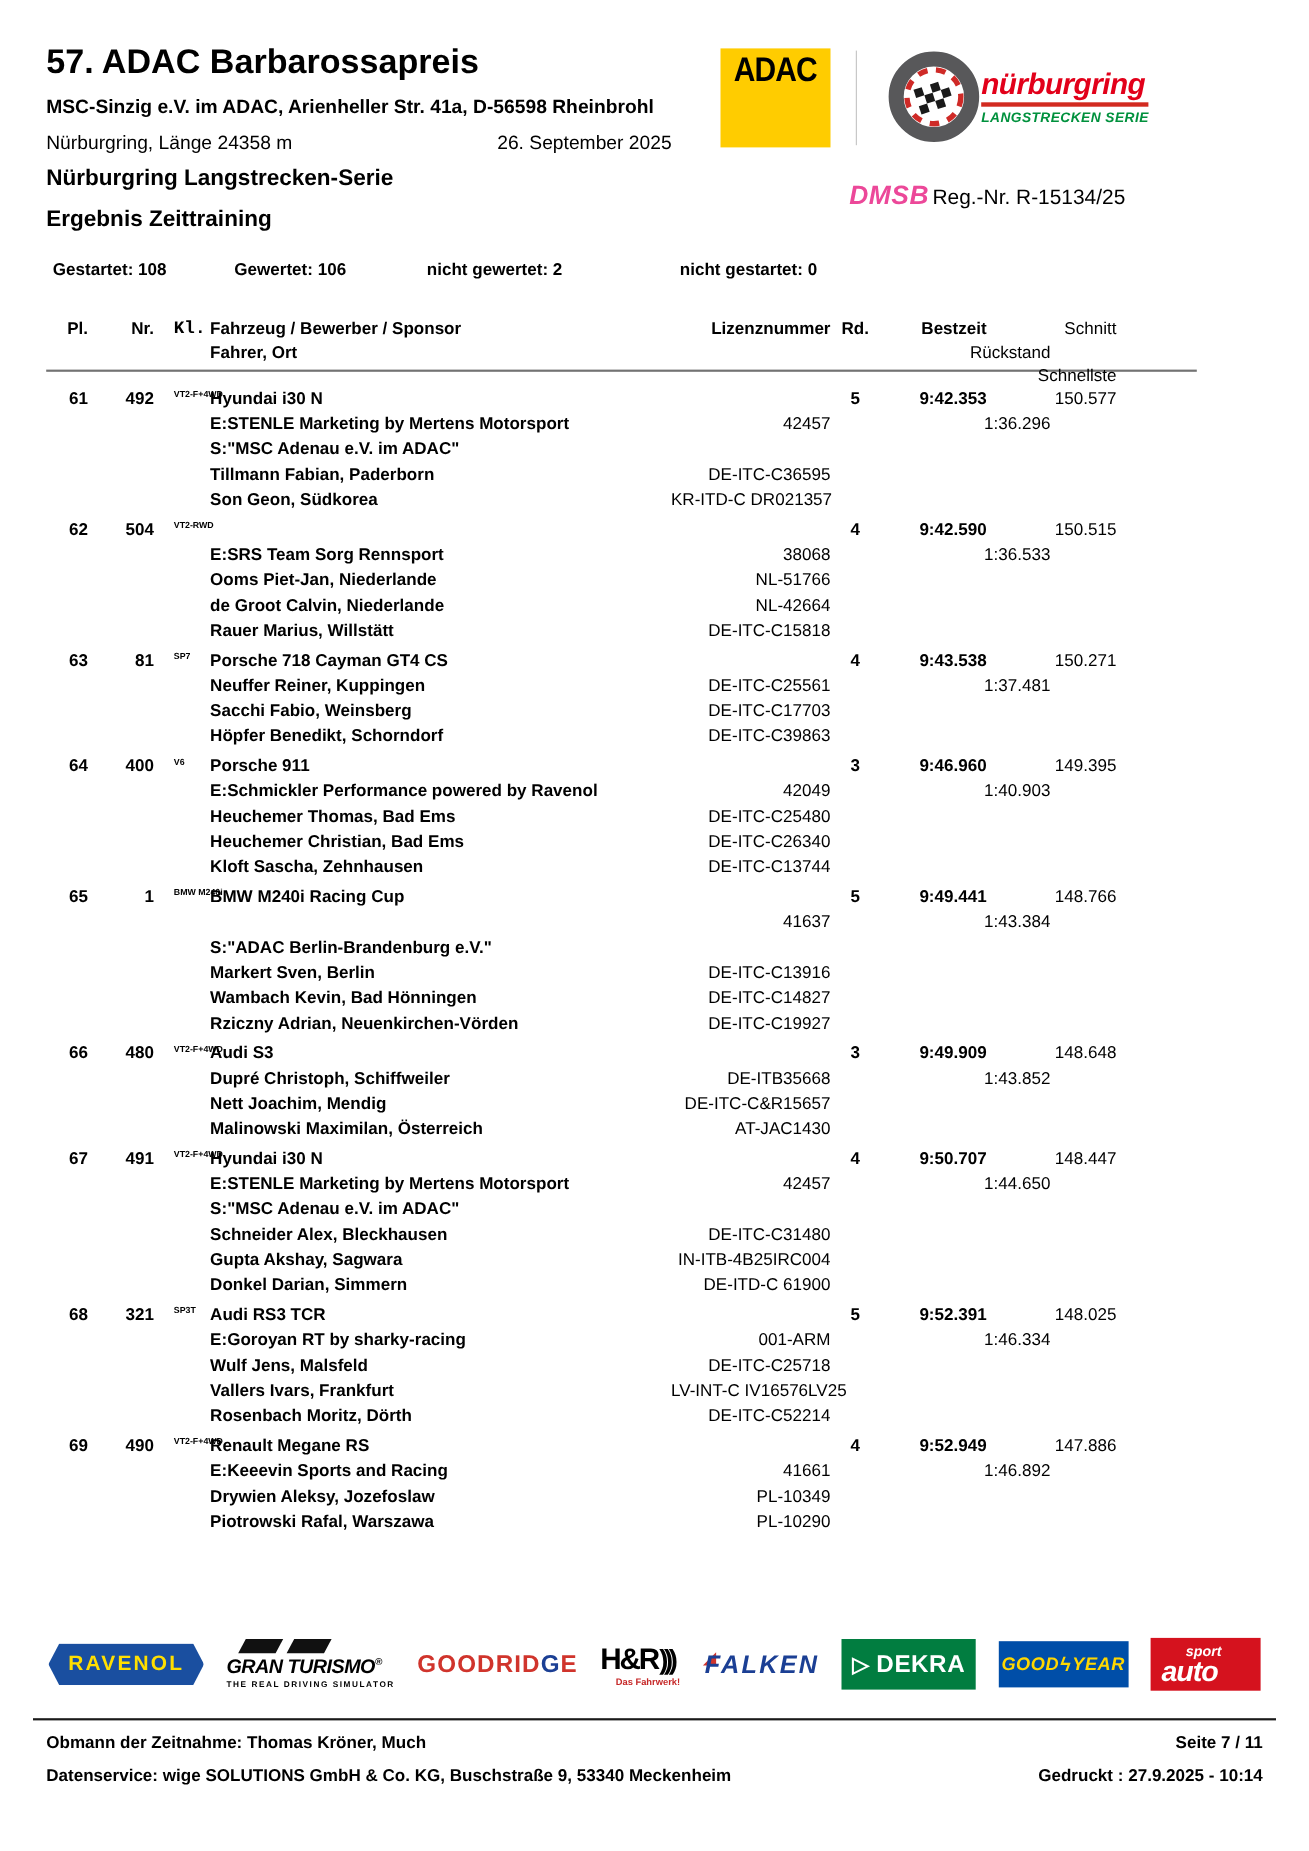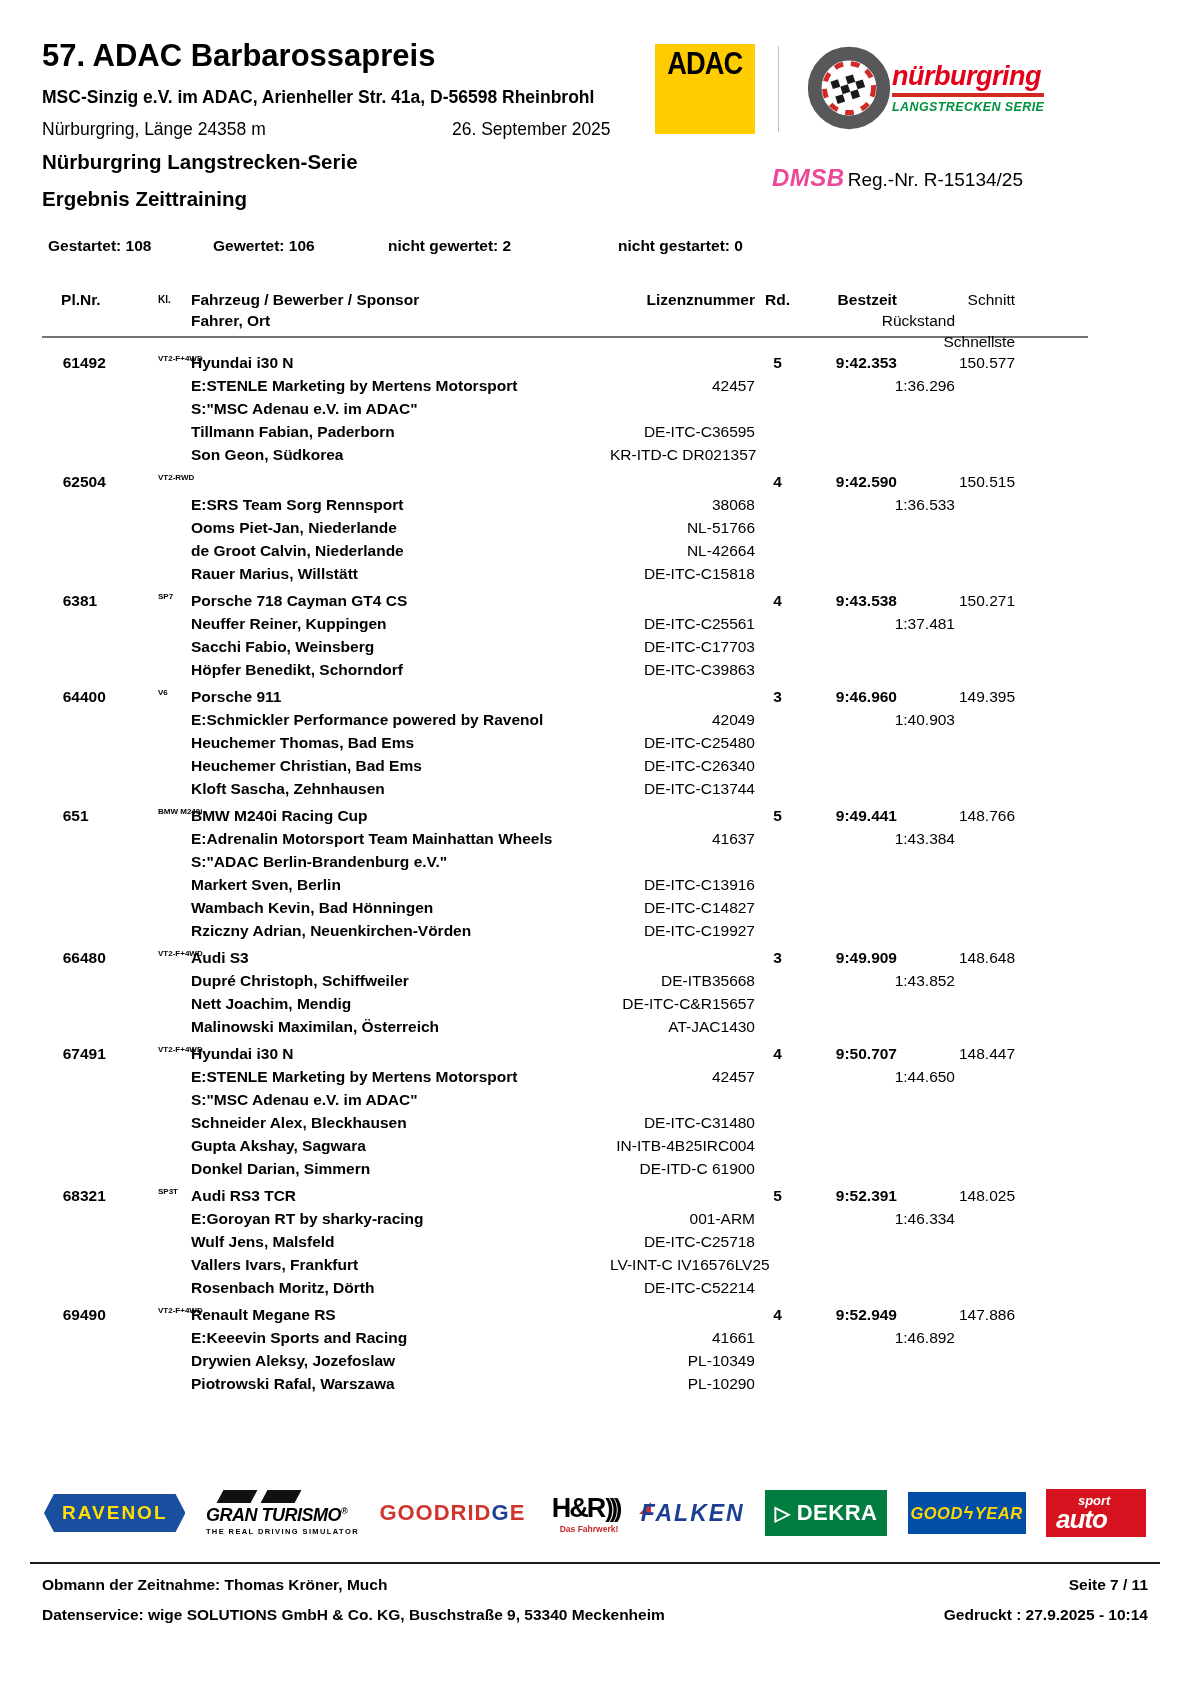--- a/index.html
+++ b/index.html
@@ -34,21 +34,21 @@
   .stats .stat:nth-child(2){left:171px;}
   .stats .stat:nth-child(3){left:346px;}
   .stats .stat:nth-child(4){left:576px;}
 
   
   .results{margin-top:32px;width:1046px;font-size:15.5px;}
   .row{display:grid;grid-template-columns:38px 60px 48px 422px 145px 45px 97px 58px 60px 73px;line-height:23px;height:23px;}
   .thead .row{line-height:21px;height:21px;}
   .thead{border-bottom:2px solid #737373;padding-bottom:5px;}
   .c-pl{grid-column:1;text-align:right;font-weight:bold;white-space:nowrap;}
-  .c-nr{grid-column:2;text-align:left;font-weight:bold;white-space:nowrap;}
+  .c-nr{grid-column:2;text-align:right;font-weight:bold;white-space:nowrap;}
   .c-kl{grid-column:3;font-size:8px;font-weight:bold;padding-left:18px;align-self:start;padding-top:3px;line-height:10px;white-space:nowrap;}
   .c-main{grid-column:4;font-weight:bold;padding-left:3px;white-space:nowrap;}
   .c-lic{grid-column:5;text-align:right;white-space:nowrap;}
   .c-rd{grid-column:6;text-align:center;font-weight:bold;white-space:nowrap;}
   .c-best{grid-column:7;text-align:right;font-weight:bold;white-space:nowrap;}
   .c-gap{grid-column:7/9;text-align:right;white-space:nowrap;}
   .c-avg{grid-column:8/10;text-align:right;white-space:nowrap;}
   .reg{font-weight:normal;}
   .entry{margin-top:4px;}
   .tbody{padding-top:9px;}
@@ -62,21 +62,21 @@
   .gt-bars i{display:block;width:34px;height:13px;background:#111;transform:skewX(-28deg);}
   .gt-name{font-size:18px;font-weight:bold;font-style:italic;letter-spacing:-.5px;white-space:nowrap;}
   .gt-sub{font-size:7.5px;font-weight:bold;letter-spacing:1.4px;margin-top:1px;white-space:nowrap;}
   .lg-goodridge{flex-direction:row;font-weight:bold;font-size:22px;letter-spacing:1px;white-space:nowrap;}
   .gr-red{color:#d0342c;}
   .gr-blue{color:#1b3f94;}
   .lg-hr{flex-direction:row;align-items:flex-end;}
   .hr-main{font-size:27px;font-weight:bold;letter-spacing:-2px;white-space:nowrap;}
   .hr-stripes{font-size:25px;font-weight:bold;letter-spacing:-4px;margin-left:1px;}
   .hr-sub{color:#c62828;font-size:8.5px;font-weight:bold;margin-left:-52px;margin-bottom:-12px;white-space:nowrap;}
-  .hr-block{display:flex;flex-direction:column;align-items:flex-end;}
+  .hr-block{display:flex;flex-direction:column;align-items:flex-start;}
   .lg-falken{flex-direction:row;color:#1b3f94;font-weight:bold;font-style:italic;font-size:23px;letter-spacing:2px;white-space:nowrap;}
   .falken-accent{width:0;height:0;border-left:12px solid transparent;border-bottom:12px solid #d0342c;margin-right:-10px;margin-top:-10px;}
   .lg-dekra{flex-direction:row;background:#017d40;color:#fff;width:122px;height:46px;font-weight:bold;font-size:22px;letter-spacing:.5px;gap:6px;white-space:nowrap;}
   .dekra-arrow{font-size:20px;font-weight:bold;}
   .lg-goodyear{flex-direction:row;background:#004ea8;width:118px;height:42px;color:#ffd700;font-weight:bold;font-style:italic;font-size:16.5px;letter-spacing:.5px;white-space:nowrap;}
   .gy-bolt{color:#ffd700;font-style:normal;margin:0 1px;font-size:18px;}
   .lg-sportauto{background:#d5121e;color:#fff;width:100px;height:48px;align-items:flex-start;padding-left:10px;box-sizing:border-box;}
   .sa-top{font-size:13px;font-weight:bold;font-style:italic;line-height:12px;margin-left:22px;}
   .sa-bottom{font-size:26px;font-weight:bold;font-style:italic;line-height:24px;letter-spacing:-1px;}
 
@@ -135,21 +135,21 @@
         <span class="stat">Gewertet: 106</span>
         <span class="stat">nicht gewertet: 2</span>
         <span class="stat">nicht gestartet: 0</span>
       </div>
 
     <div class="results">
       <div class="thead">
         <div class="row">
           <div class="c-pl">Pl.</div>
           <div class="c-nr">Nr.</div>
-          <div class="c-kl" style="font-size:10px;line-height:21px;padding-top:0;">Kl.</div>
+          <div class="c-kl" style="font-size:16px;line-height:21px;padding-top:0;font-family:Liberation Mono, monospace;">Kl.</div>
           <div class="c-main">Fahrzeug / Bewerber / Sponsor</div>
           <div class="c-lic" style="font-weight:bold;">Lizenznummer</div>
           <div class="c-rd">Rd.</div>
           <div class="c-best">Bestzeit</div>
           <div class="c-avg reg">Schnitt</div>
         </div>
         <div class="row">
           <div class="c-main">Fahrer, Ort</div>
           <div class="c-gap reg">Rückstand</div>
           <div class="c-avg reg">Schnellste</div>
@@ -283,21 +283,20 @@
               <div class="c-pl">65</div>
               <div class="c-nr">1</div>
               <div class="c-kl">BMW M240i</div>
               <div class="c-main">BMW M240i Racing Cup</div>
               <div class="c-lic"></div>
               <div class="c-rd">5</div>
               <div class="c-best">9:49.441</div>
               <div class="c-avg reg">148.766</div>
             </div>
             <div class="row">
-              <div class="c-main">E:Adrenalin Motorsport Team Mainhattan Wheels</div>
               <div class="c-lic reg">41637</div>
               <div class="c-gap reg">1:43.384</div>
             </div>
             <div class="row">
               <div class="c-main">S:"ADAC Berlin-Brandenburg e.V."</div>
               <div class="c-lic reg"></div>
               <div class="c-gap reg"></div>
             </div>
             <div class="row">
               <div class="c-main">Markert Sven, Berlin</div>

